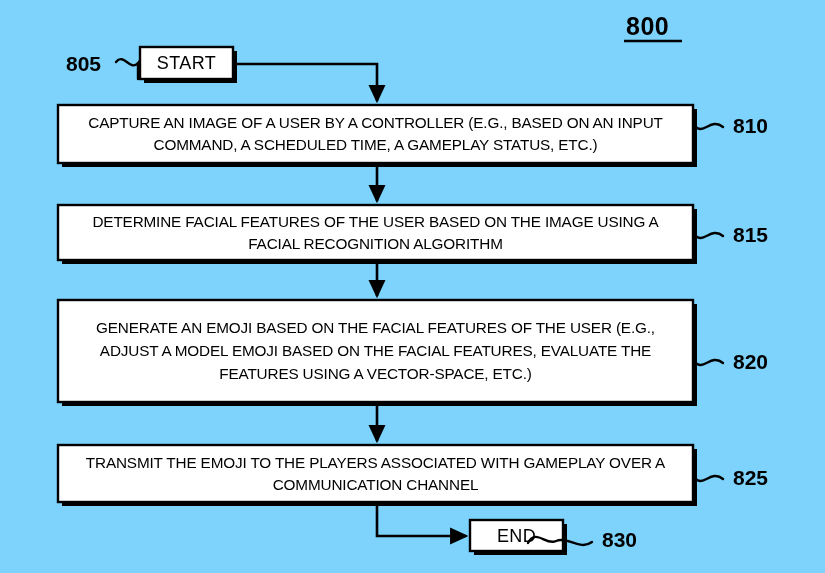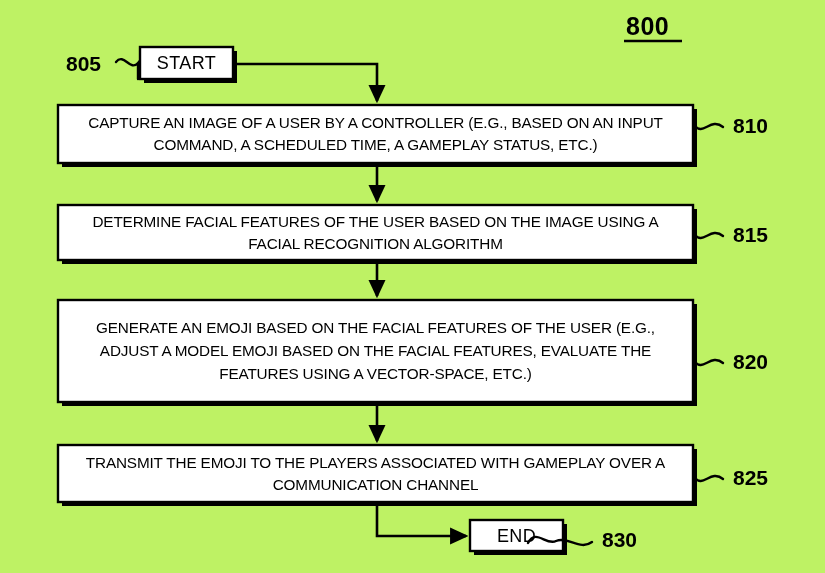--- a/index.html
+++ b/index.html
@@ -4,21 +4,21 @@
 <style>
   html, body {
     margin: 0;
     padding: 0;
     background: #ffffff;
   }
   #page {
     position: relative;
     width: 825px;
     height: 573px;
-    background: #bef264;
+    background: #7dd3fc;
     overflow: hidden;
     font-family: "Liberation Sans", sans-serif;
   }
   svg.sheet {
     position: absolute;
     top: 0; left: 0;
     width: 825px;
     height: 573px;
     display: block;
   }

